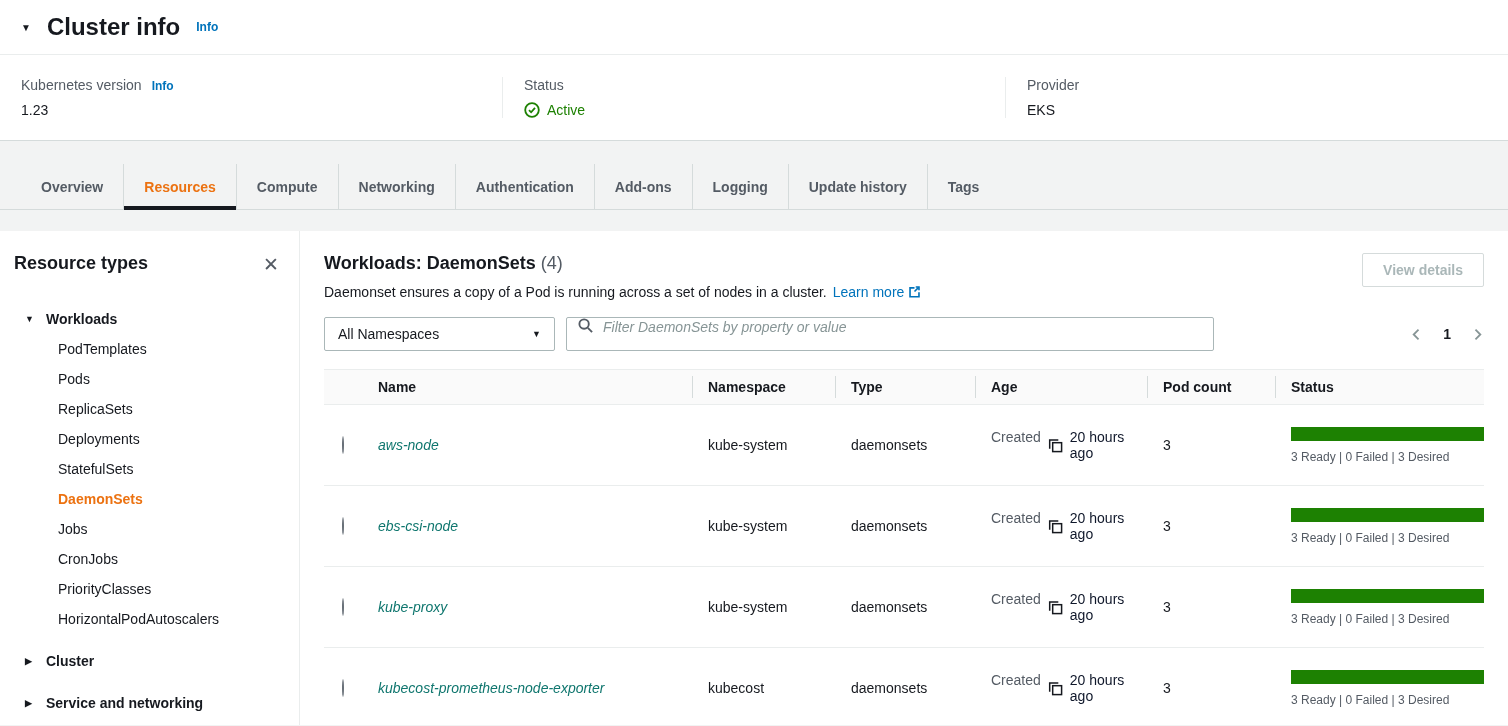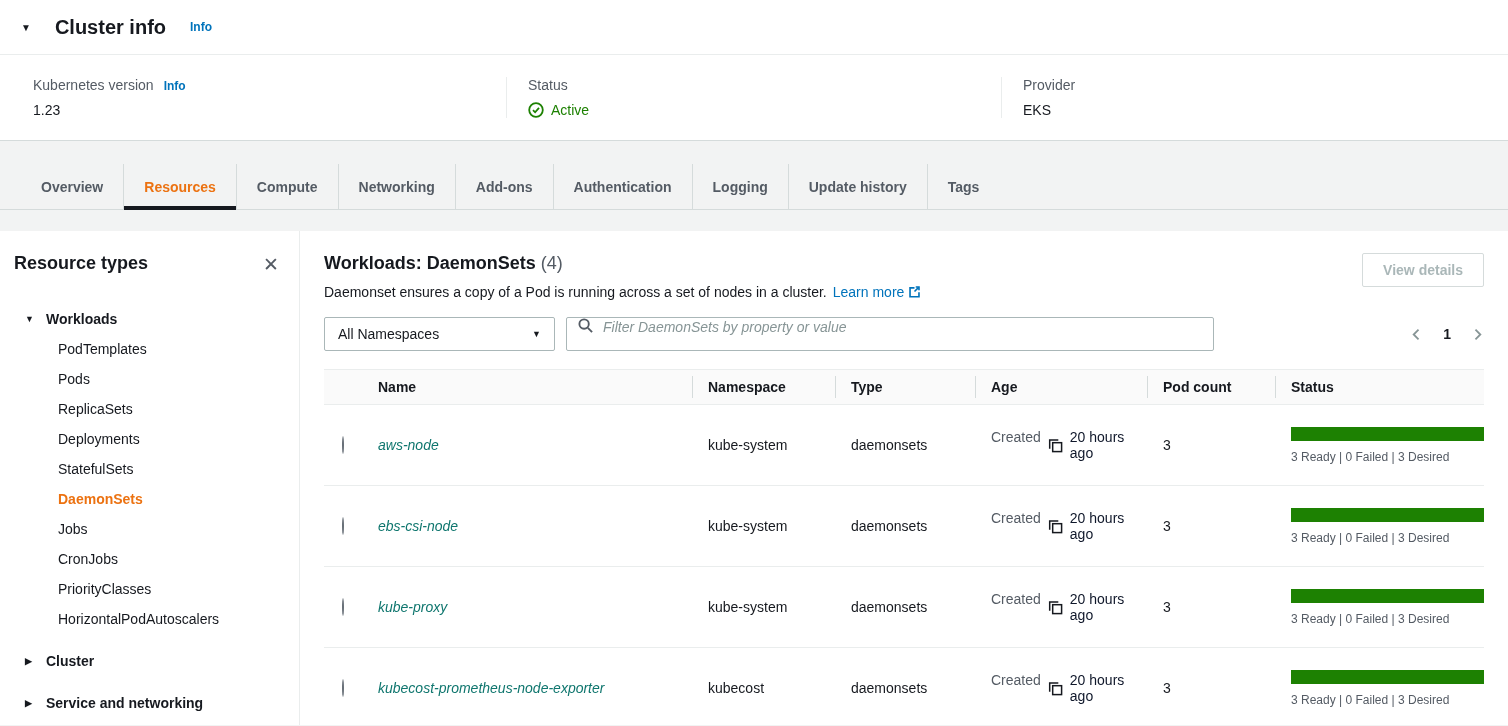--- a/index.html
+++ b/index.html
@@ -11,23 +11,23 @@
   }
   a { cursor:pointer; }
 
   
   .cluster-card { background:#fff; border-bottom:1px solid #d5dbdb; }
   .card-header {
     height:55px; display:flex; align-items:center; gap:12px;
     padding:0 21px; border-bottom:1px solid #eaeded;
   }
   .caret { font-size:10px; color:#16191f; cursor:pointer; }
-  .card-title { font-size:20px; font-weight:bold; margin:12px; }
+  .card-title { font-size:24px; font-weight:bold; margin:4px; }
   .info-link { color:#0073bb; font-size:12px; font-weight:bold; text-decoration:none; }
-  .card-body { display:flex; padding:22px 12px;justify-content:flex-end; }
+  .card-body { display:flex; padding:22px 0;justify-content:flex-end; }
   .info-col { flex:1; padding:0 21px; }
   .info-col + .info-col { border-left:1px solid #eaeded; }
   .field-label { color:#545b64; margin-bottom:9px; display:flex; align-items:baseline; gap:10px; }
   .field-value { color:#16191f; }
   .status-value { color:#1d8102; display:flex; align-items:center; gap:7px; }
 
   
   .tabs { margin-top:23px; padding:0 21px; display:flex; border-bottom:1px solid #d5dbdb; height:46px; }
   .tab {
     padding:0 20px; display:flex; align-items:center;
@@ -144,22 +144,22 @@
       <div class="field-value">EKS</div>
     </div>
   </div>
 </section>
 
 <nav class="tabs">
   <div class="tab">Overview</div>
   <div class="tab active">Resources</div>
   <div class="tab">Compute</div>
   <div class="tab">Networking</div>
+  <div class="tab">Authentication</div>
   <div class="tab">Add-ons</div>
-  <div class="tab">Authentication</div>
   <div class="tab">Logging</div>
   <div class="tab">Update history</div>
   <div class="tab">Tags</div>
 </nav>
 
 <div class="main-panel">
 
   <aside class="sidebar">
     <div class="sidebar-header">
       <h2 class="sidebar-title">Resource types</h2>

